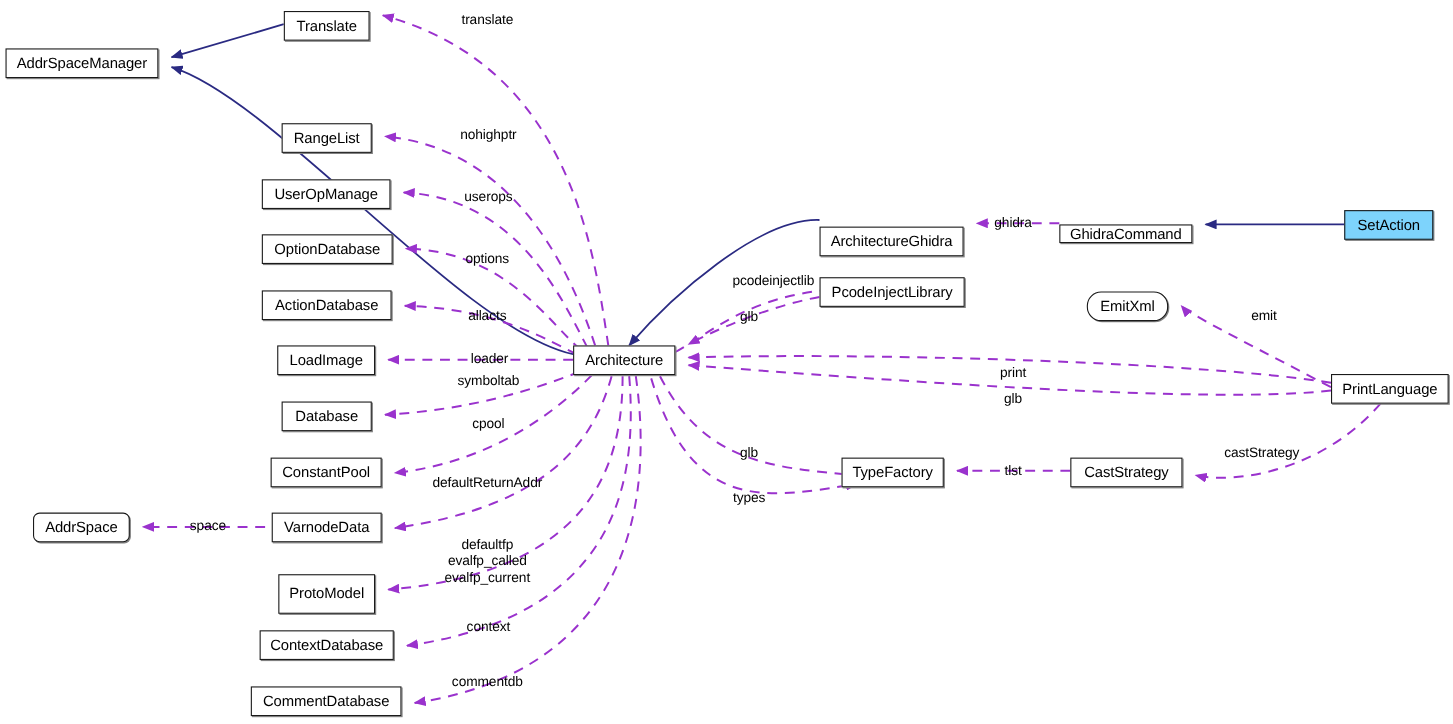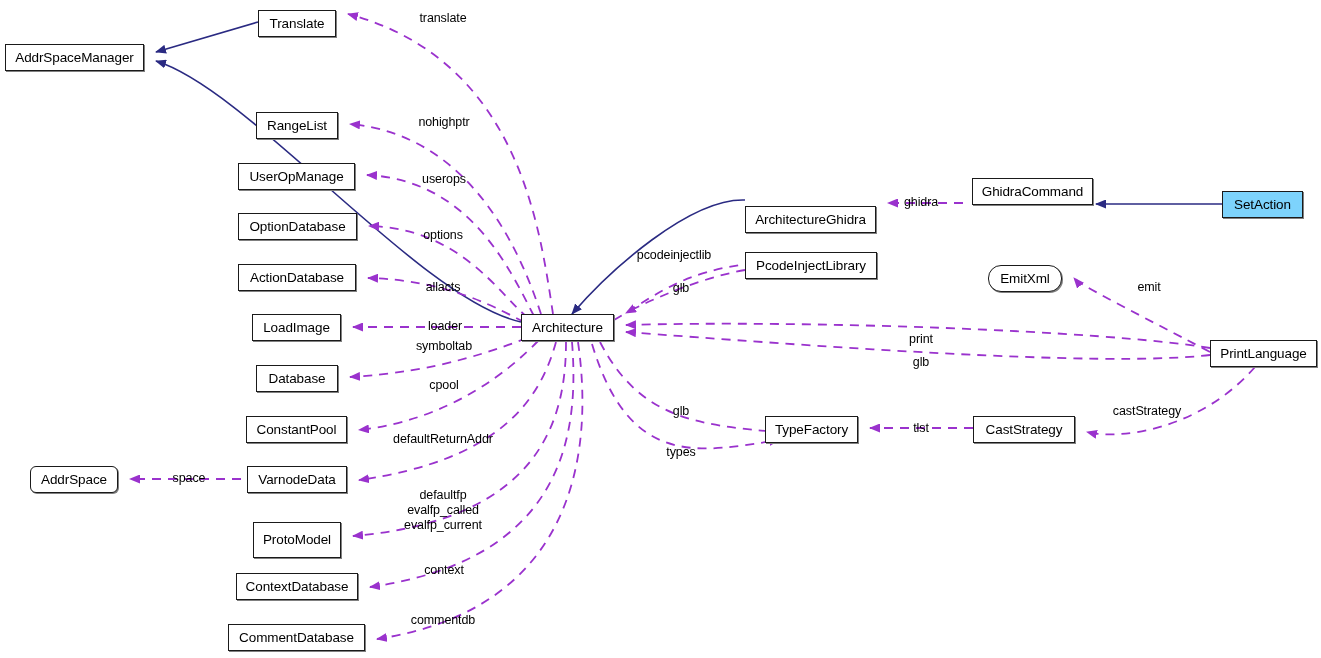--- a/index.html
+++ b/index.html
@@ -114,21 +114,21 @@
       <div class="node" style="left: 246px; top: 416px; width: 101px; height: 27px;">ConstantPool</div>
       <div class="node" style="left: 30px; top: 466px; width: 88px; height: 27px; border-radius: 6px;">AddrSpace</div>
       <div class="node" style="left: 247px; top: 466px; width: 100px; height: 27px;">VarnodeData</div>
       <div class="node" style="left: 253px; top: 522px; width: 88px; height: 36px;">ProtoModel</div>
       <div class="node" style="left: 236px; top: 573px; width: 122px; height: 27px;">ContextDatabase</div>
       <div class="node" style="left: 228px; top: 624px; width: 137px; height: 27px;">CommentDatabase</div>
       <div class="node" style="left: 521px; top: 314px; width: 93px; height: 27px;">Architecture</div>
       <div class="node" style="left: 745px; top: 191px; width: 131px; height: 27px; margin-top: 15px;">ArchitectureGhidra</div>
       <div class="node" style="left: 745px; top: 252px; width: 132px; height: 27px;">PcodeInjectLibrary</div>
       <div class="node" style="left: 765px; top: 416px; width: 93px; height: 27px;">TypeFactory</div>
-      <div class="node" style="left: 963px; top: 178px; width: 121px; height: 27px; margin-left: 9px;">GhidraCommand</div>
+      <div class="node" style="left: 963px; top: 204px; width: 121px; height: 17px;">GhidraCommand</div>
       <div class="node" style="left: 988px; top: 265px; width: 74px; height: 27px; border-radius: 13px;">EmitXml</div>
       <div class="node" style="left: 973px; top: 416px; width: 102px; height: 27px;">CastStrategy</div>
       <div class="node" style="left: 1210px; top: 340px; width: 107px; height: 27px;">PrintLanguage</div>
       <div class="node highlight" style="left: 1222px; top: 191px; width: 81px; height: 27px;">SetAction</div>
     </div>
   <div id="labels-layer">
       <div class="edge-label" style="left: 443px; top: 11px; transform: translateX(-50%);">translate</div>
       <div class="edge-label" style="left: 444px; top: 115px; transform: translateX(-50%);">nohighptr</div>
       <div class="edge-label" style="left: 444px; top: 172px; transform: translateX(-50%);">userops</div>
       <div class="edge-label" style="left: 443px; top: 228px; transform: translateX(-50%);">options</div>
@@ -136,21 +136,21 @@
       <div class="edge-label" style="left: 445px; top: 319px; transform: translateX(-50%);">loader</div>
       <div class="edge-label" style="left: 444px; top: 339px; transform: translateX(-50%);">symboltab</div>
       <div class="edge-label" style="left: 444px; top: 378px; transform: translateX(-50%);">cpool</div>
       <div class="edge-label" style="left: 443px; top: 432px; transform: translateX(-50%);">defaultReturnAddr</div>
       <div class="edge-label" style="left: 189px; top: 471px; transform: translateX(-50%);">space</div>
       <div class="edge-label" style="left: 443px; top: 488px; transform: translateX(-50%);">defaultfp</div>
       <div class="edge-label" style="left: 443px; top: 503px; transform: translateX(-50%);">evalfp_called</div>
       <div class="edge-label" style="left: 443px; top: 518px; transform: translateX(-50%);">evalfp_current</div>
       <div class="edge-label" style="left: 444px; top: 563px; transform: translateX(-50%);">context</div>
       <div class="edge-label" style="left: 443px; top: 613px; transform: translateX(-50%);">commentdb</div>
-      <div class="edge-label" style="left: 651px; top: 248px; transform: translateX(-50%); padding-left: 46px;">pcodeinjectlib</div>
+      <div class="edge-label" style="left: 680px; top: 248px; transform: translateX(-50%); padding-left: 46px;">pcodeinjectlib</div>
       <div class="edge-label" style="left: 681px; top: 281px; transform: translateX(-50%);">glb</div>
       <div class="edge-label" style="left: 681px; top: 404px; transform: translateX(-50%);">glb</div>
       <div class="edge-label" style="left: 681px; top: 445px; transform: translateX(-50%);">types</div>
       <div class="edge-label" style="left: 921px; top: 195px; transform: translateX(-50%);">ghidra</div>
       <div class="edge-label" style="left: 921px; top: 332px; transform: translateX(-50%);">print</div>
       <div class="edge-label" style="left: 921px; top: 355px; transform: translateX(-50%);">glb</div>
       <div class="edge-label" style="left: 921px; top: 421px; transform: translateX(-50%);">tlst</div>
       <div class="edge-label" style="left: 1149px; top: 280px; transform: translateX(-50%);">emit</div>
       <div class="edge-label" style="left: 1147px; top: 404px; transform: translateX(-50%);">castStrategy</div>
     </div>

